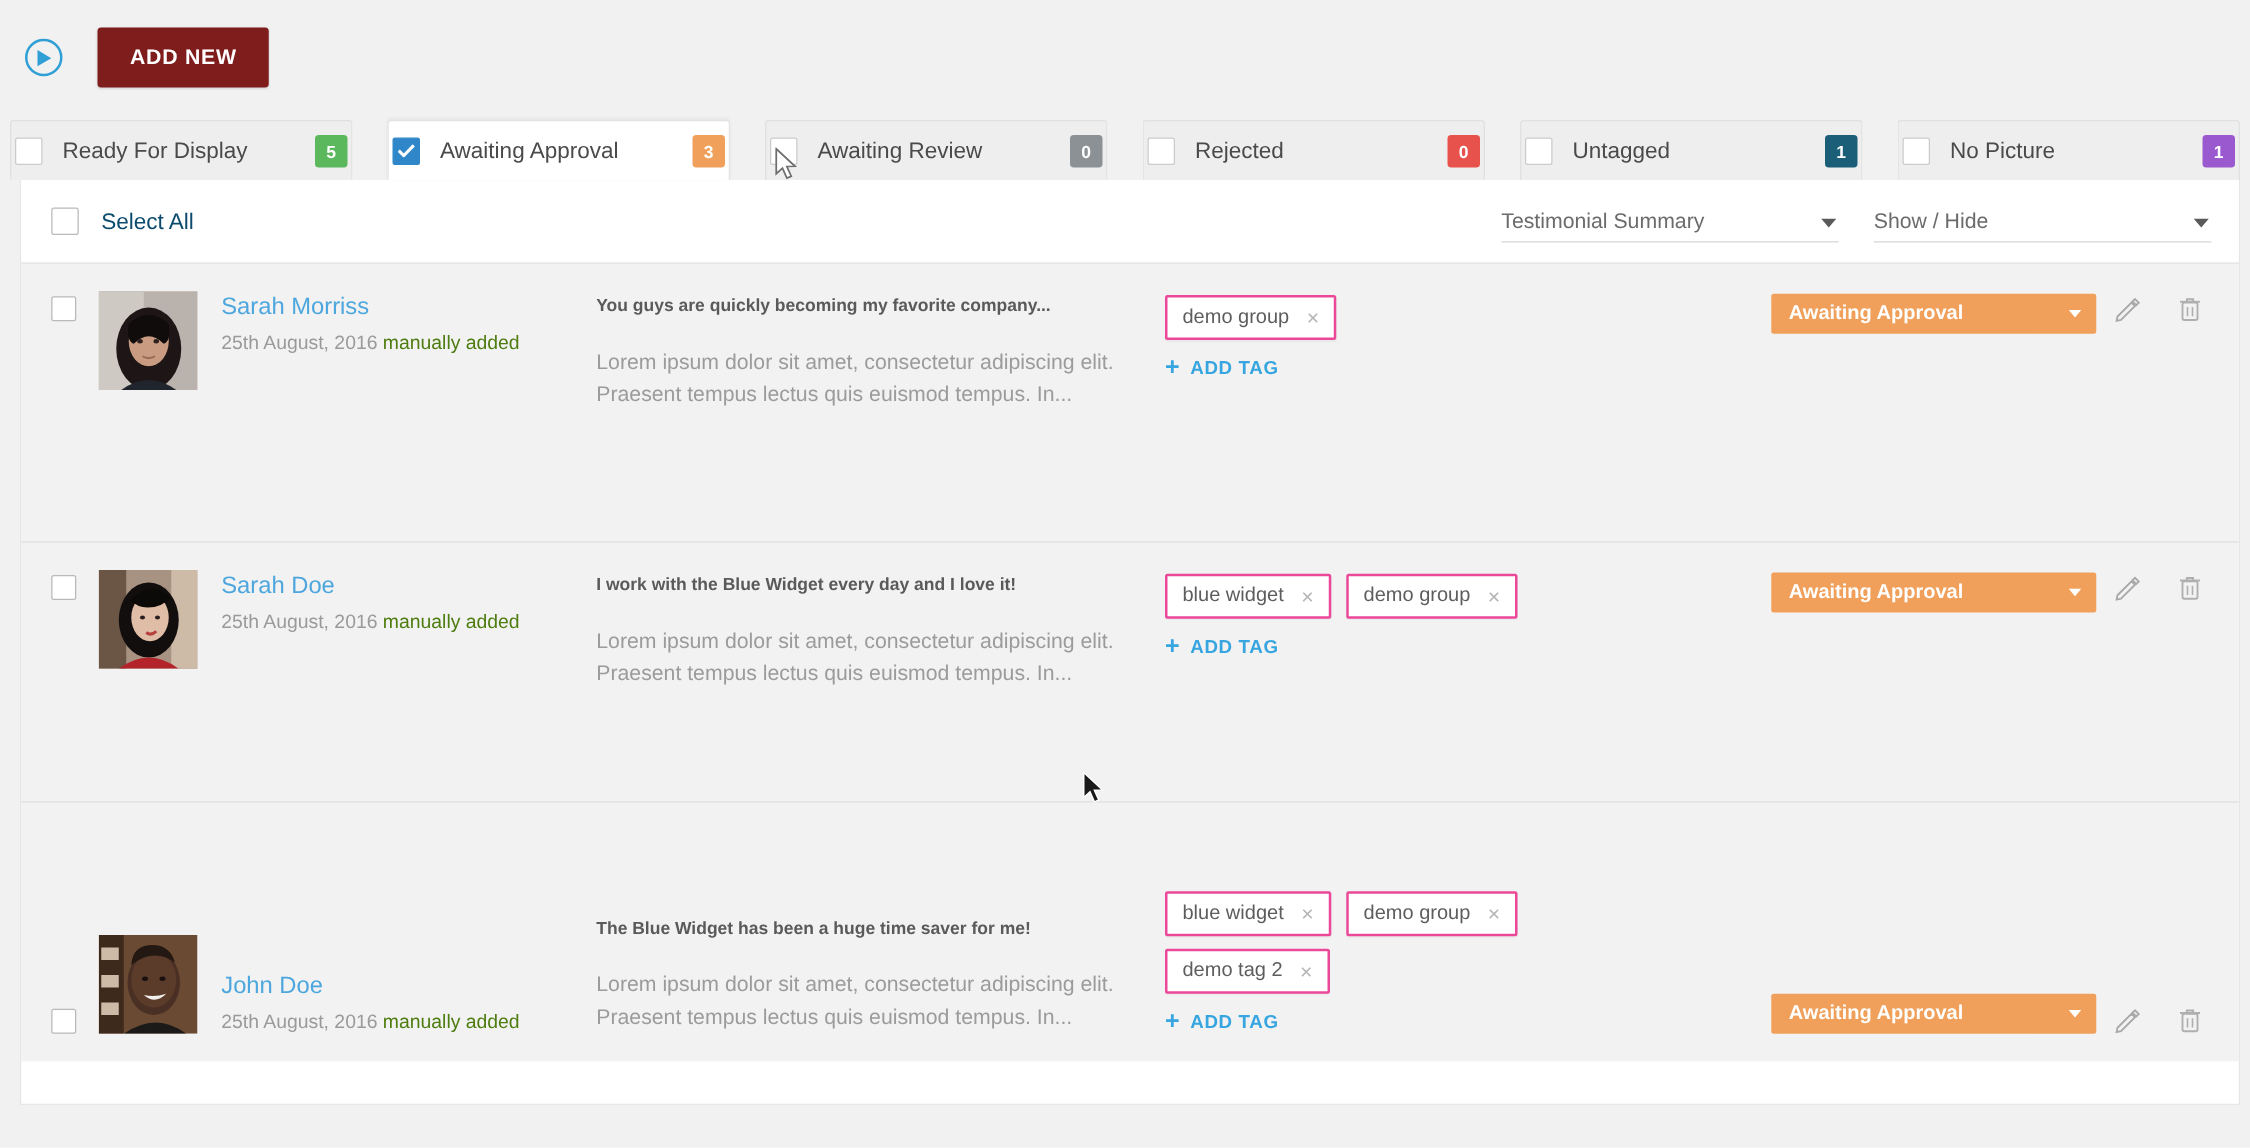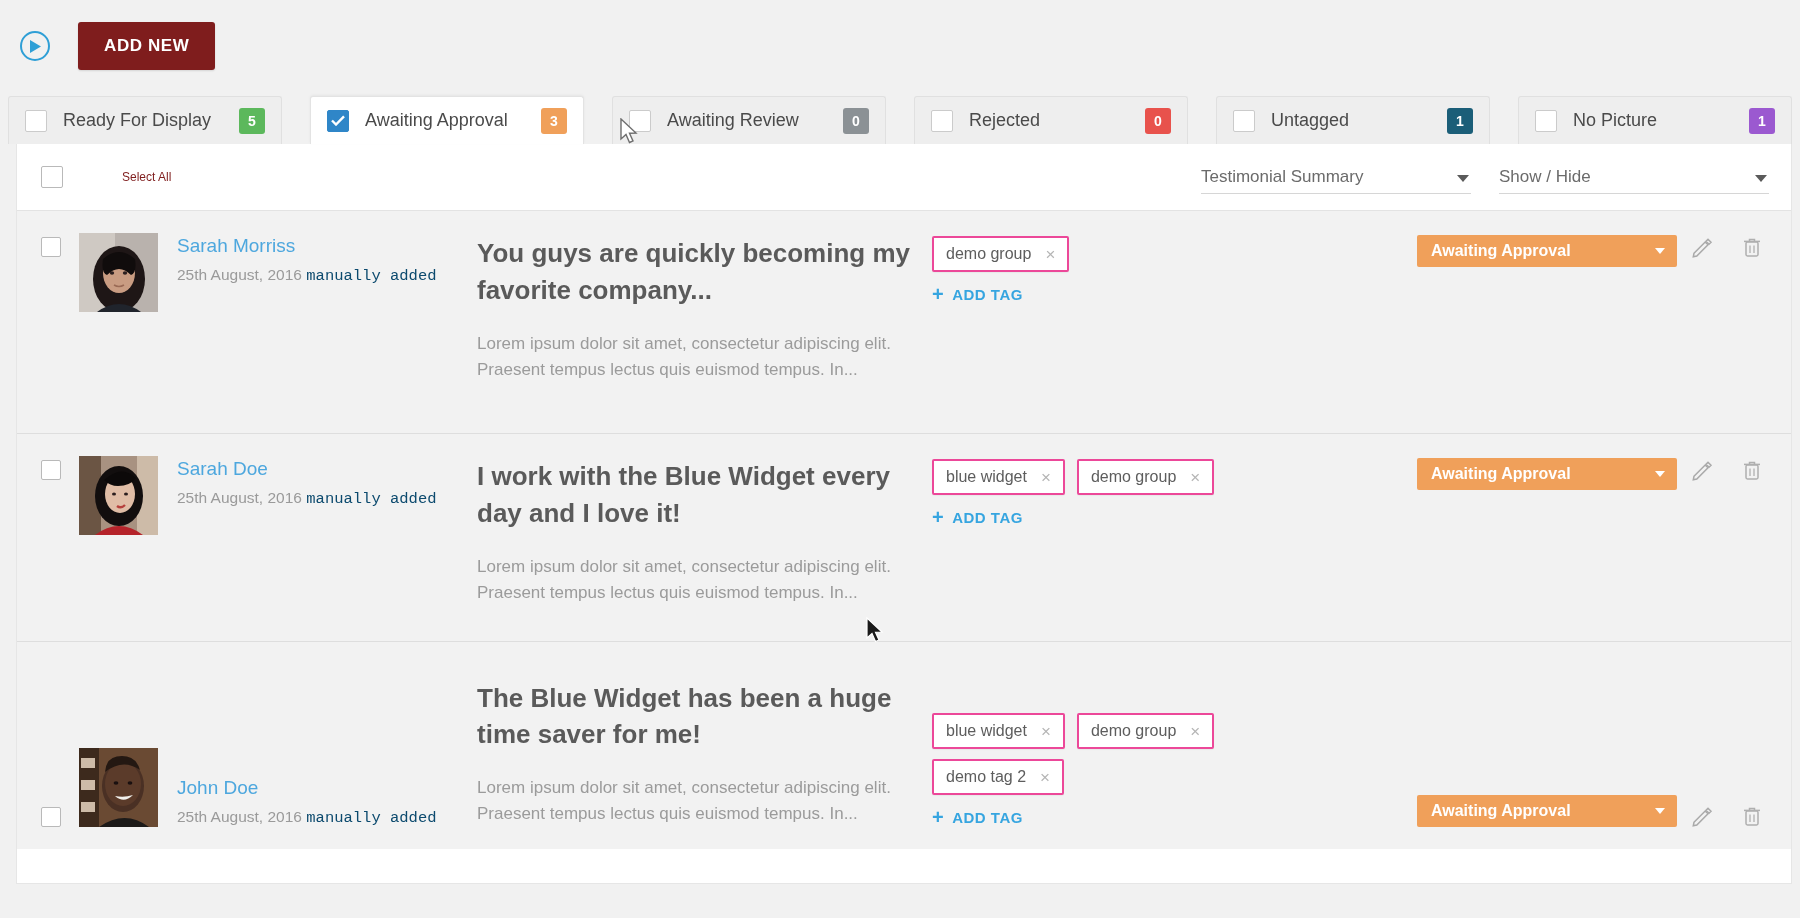--- a/index.html
+++ b/index.html
@@ -44,21 +44,21 @@
     padding-left: 8px;
     height: 56px;
   }
   .filter-tab {
     display: flex; align-items: center;
     height: 48px;
     background: #eeeeee;
     border: 1px solid #e0e0e0;
     border-bottom: none;
     border-radius: 3px 3px 0 0;
-    padding: 0 16px;
+    padding: 0 3px;
     margin-right: 28px;
     min-width: 274px;
     cursor: pointer;
     position: relative;
   }
   .filter-tab.active {
     background: #ffffff;
     border-color: #e3e3e3;
     box-shadow: 0 -1px 3px rgba(0,0,0,.05);
   }
@@ -94,21 +94,21 @@
     display: flex; align-items: center;
     height: 66px;
     padding: 0 22px 0 24px;
     background: #fff;
   }
   .select-all-box {
     width: 22px; height: 22px;
     border: 1px solid #b9b9b9; background: #fff; border-radius: 2px;
     margin-right: 18px; flex: 0 0 auto; cursor: pointer;
   }
-  .select-all-label { font-size: 12px; color: #7f1d1d; margin-left: 41px; }
+  .select-all-label { font-size: 18px; color: #0c4a6e; }
   .toolbar-spacer { flex: 1 1 auto; }
   .tb-select {
     position: relative;
     border-bottom: 1px solid #d6d6d6;
     height: 34px;
     display: flex; align-items: center;
     cursor: pointer;
     margin-left: 28px;
   }
   .tb-select .val { font-size: 17px; color: #6b6b6b; }
@@ -146,25 +146,25 @@
     width: 79px; height: 79px; overflow: hidden;
     background: #cbbfb5;
   }
   .avatar svg { display: block; }
   .col-person { width: 300px; flex: 0 0 auto; padding-top: 2px; }
   .person-name {
     color: #4da7de; font-size: 19px; margin-bottom: 9px;
     cursor: pointer; display: inline-block;
   }
   .person-meta { font-size: 15.5px; color: #9a9a9a; }
-  .person-meta .added { color: #0c4a6e; font-family: Liberation Mono, monospace; }
+  .person-meta .added { color: #4d7c0f; }
 
   .col-text { width: 455px; flex: 0 0 auto; padding-top: 2px; }
   .t-title {
-    font-size: 26px; color: #5a5a5a; font-weight: bold;
+    font-size: 14px; color: #5a5a5a; font-weight: bold;
     line-height: 1.42; margin-bottom: 22px;
   }
   .t-body {
     font-size: 17px; color: #9b9b9b; line-height: 1.52;
   }
 
   .col-tags { width: 485px; flex: 0 0 auto; padding-top: 3px; }
   .tag-wrap { display: flex; flex-wrap: wrap; gap: 10px 12px; margin-bottom: 12px; max-width: 300px; }
   .tag {
     background: #fff; border: 2px solid #ec4899;

